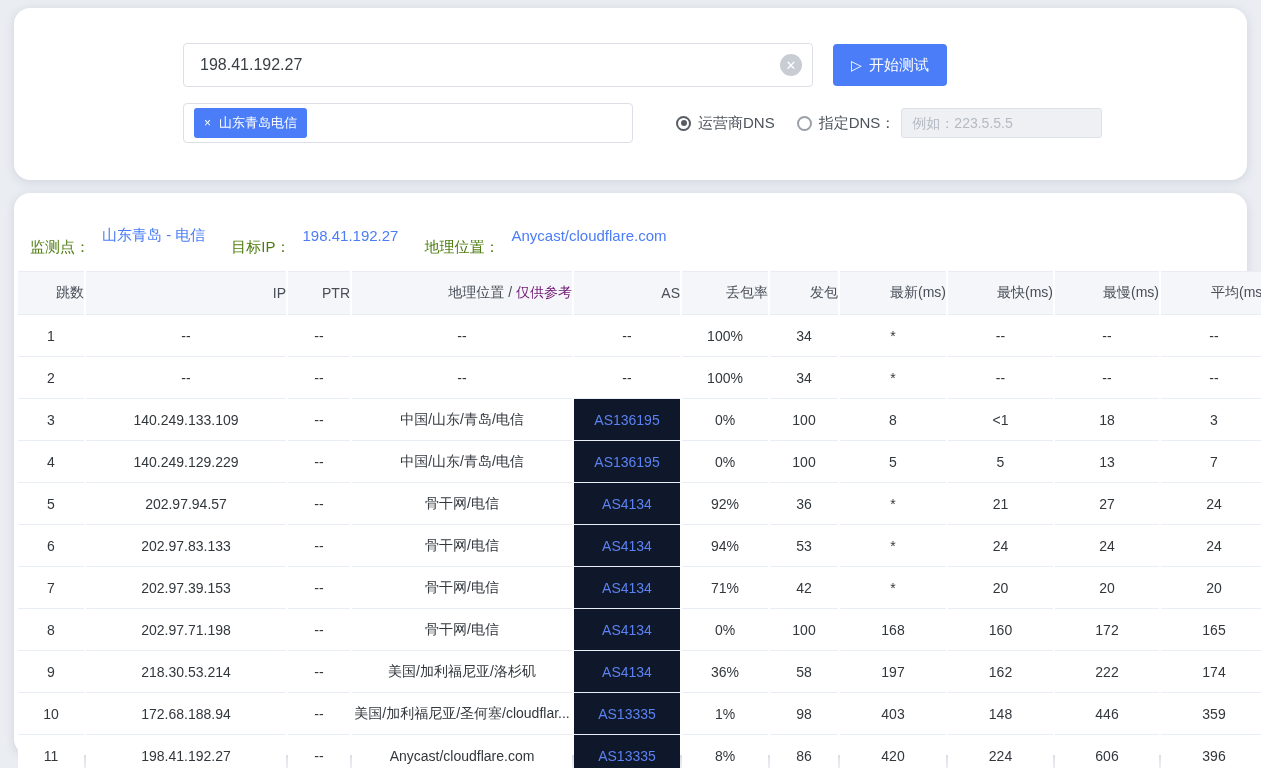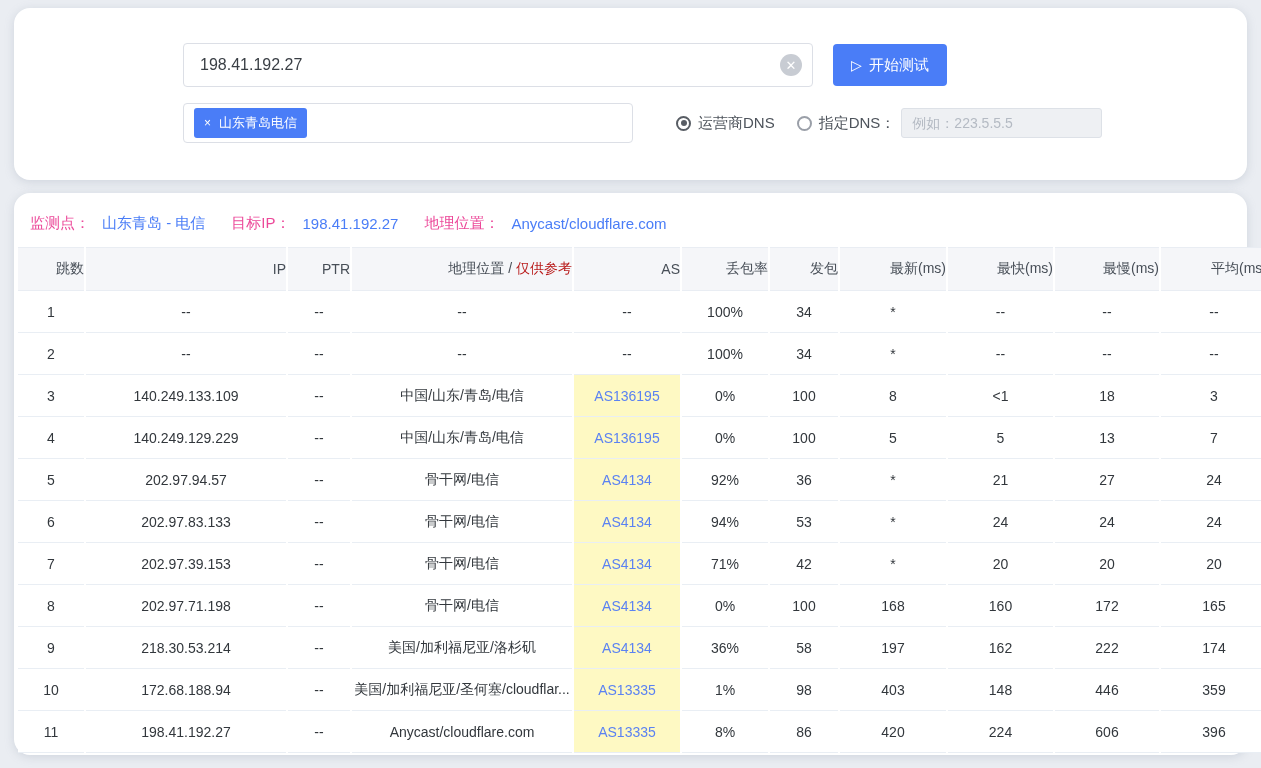--- a/index.html
+++ b/index.html
@@ -76,40 +76,40 @@
     background:#eef0f3; border-radius:3px; padding:0 10px; font-size:14px;
     color:#5a6068; font-family:inherit;
   }
   .dns-input::placeholder { color:#b4bac3; }
 
   
   .info-bar {
     padding:21px 16px 0 16px; font-size:15px; color:#303133;
     display:flex; align-items:center;
   }
-  .info-label { color:#ec4899; }
+  .info-label { color:#4d7c0f;margin-top:24px; }
   .info-value { margin-left:12px; }
   .info-gap { width:26px; flex:none; }
 
   .table-wrap { padding:14px 2px 0 2px; }
   table {
     width:1229px; table-layout:fixed;
     border-collapse:separate; border-spacing:2px 0;
     font-size:14px;
   }
   th {
     background:#f5f6f9; color:#474e57; font-weight:400;
     height:44px; text-align:right;
     border-top:1px solid #e9edf3; border-bottom:1px solid #e9edf3;
   }
   td {
     height:42px; text-align:center; color:#32373c;
     border-bottom:1px solid #e9eef4; background:#fff;
   }
-  td.as-linked { background:#fef9c3; }
+  td.as-linked { background:#0f172a; }
   .as-link { color:#5b82f2; text-decoration:none; cursor:pointer; }
   .loc-note { }
 </style>
 </head>
 <body>
 
 <div class="card card1">
 
   <div class="ip-input-wrap">
     <input class="ip-input" type="text" value="198.41.192.27" style="">
@@ -168,21 +168,21 @@
           <col style="width:106px">
           <col style="width:105px">
         <col style="width:104px">
           <col style="width:106px">
       </colgroup>
       <thead>
         <tr>
           <th>跳数</th>
           <th>IP</th>
           <th>PTR</th>
-          <th><span>地理位置 / </span><span class="loc-note" style="color: #b91c1c;">仅供参考</span></th>
+          <th><span>地理位置 / </span><span class="loc-note" style="color: #701a75;">仅供参考</span></th>
           <th>AS</th>
           <th>丢包率</th>
           <th>发包</th>
           <th>最新(ms)</th>
           <th>最快(ms)</th>
           <th>最慢(ms)</th>
           <th>平均(ms)</th>
         </tr>
       </thead>
       <tbody>

